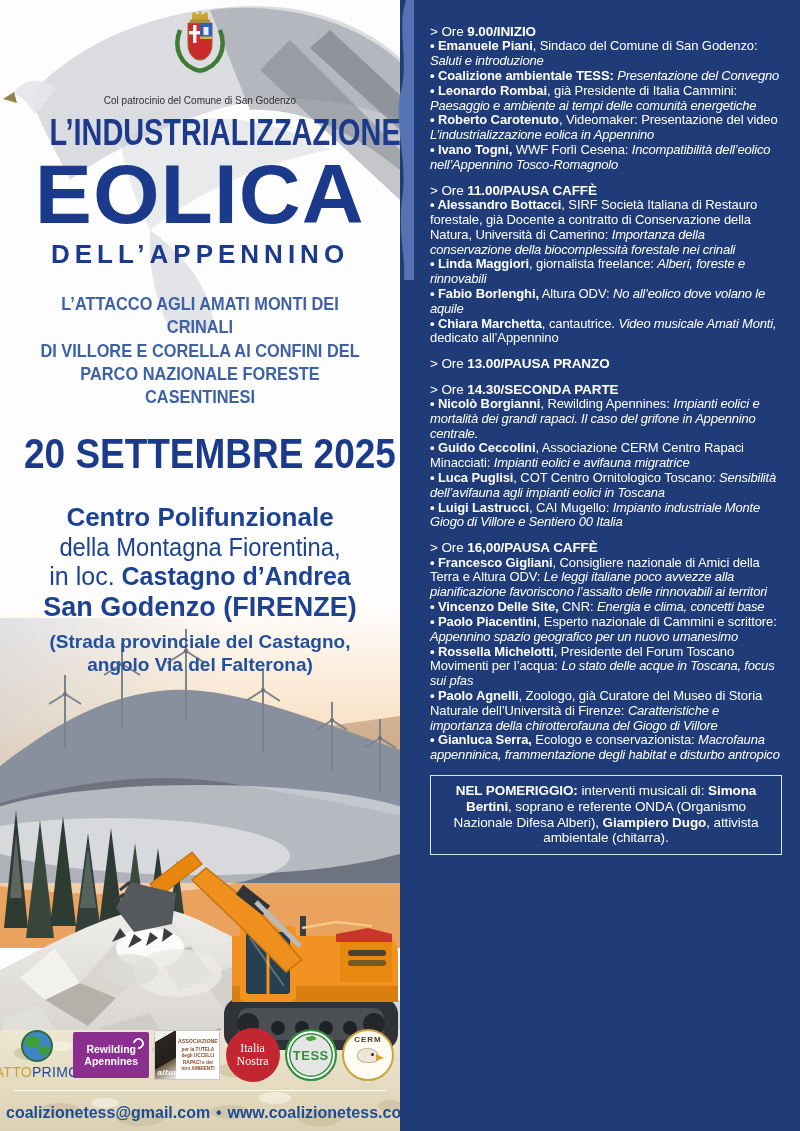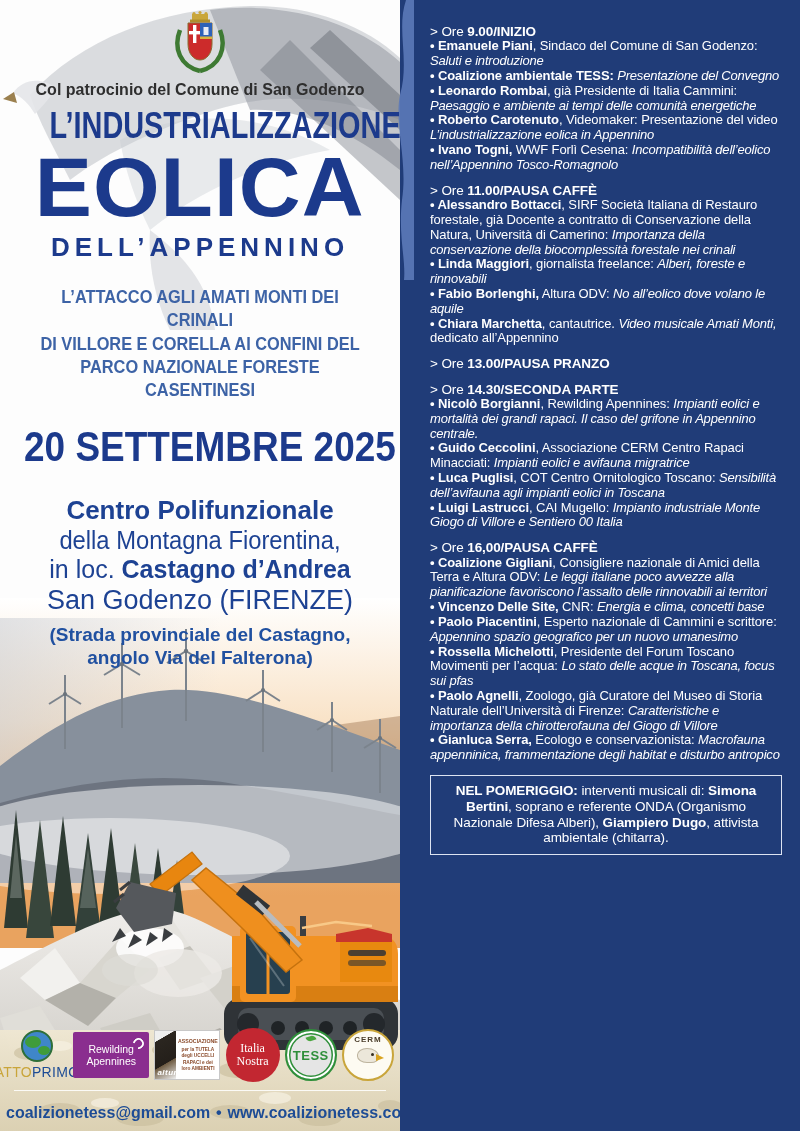--- a/index.html
+++ b/index.html
@@ -5,39 +5,39 @@
   * { margin:0; padding:0; box-sizing:border-box; }
   body { font-family:"Liberation Sans", sans-serif; background:#555; }
   .poster { width:800px; height:1131px; display:flex; overflow:hidden; background:#fff; position:relative; }
 
   
   .left { width:400px; height:1131px; position:relative; background:#fdfdfd; overflow:hidden; }
   .eagle { position:absolute; top:0; left:0; z-index:0; }
   .leftflow { position:relative; z-index:2; }
 
   .crest-wrap { padding-top:10px; text-align:center; }
-  .patronage { font-size:16px; color:#2e2e2e; margin-top:3px; font-weight:bold; }
+  .patronage { font-size:10px; color:#2e2e2e; margin-top:17px; font-weight:normal; }
 
   .title-block { text-align:center; margin-top:8px; color:#1c3a8c; }
   .t1 { font-size:37px; font-weight:bold; white-space:nowrap; display:inline-block; transform:scaleX(.78); transform-origin:center; letter-spacing:0px; line-height:1.0; }
   .t2 { font-size:84px; font-weight:bold; letter-spacing:1px; line-height:.98; margin-top:2px; display:inline-block; transform:scaleX(1.02); }
   .t3 { font-size:26px; font-weight:bold; letter-spacing:5px; margin-top:4px; }
   .title-block > div { display:block; }
   .title-block .t1, .title-block .t2 { display:inline-block; }
 
   .subtitle { text-align:center; margin-top:22px; color:#3d63a6; font-weight:bold; font-size:19px; line-height:1.22; white-space:pre-line; transform:scaleX(.86); transform-origin:center; }
   .date { text-align:center; margin-top:22px; color:#1c3a8c; font-weight:bold; font-size:42px; white-space:nowrap; transform:scaleX(.88); transform-origin:center; }
 
   .venue { text-align:center; margin-top:24px; color:#1d4293; line-height:1.18; }
   .venue .v1 { font-size:26px; font-weight:bold; }
   .venue .v2 { font-size:25px; font-weight:normal; transform:scaleX(.95); transform-origin:center; }
   .venue .v3 { font-size:25px; }
   .venue .vlight { font-weight:normal; }
   .venue .vbold { font-weight:bold; }
-  .venue .v4 { font-size:27px; font-weight:normal; }
+  .venue .v4 { font-size:27px; font-weight:bold; }
   .venue .v5, .venue .v6 { font-size:19px; font-weight:bold; color:#2050a0; line-height:1.25; }
   .venue .v5 { margin-top:6px; }
   .venue > div { display:block; }
   .venue .v2 { display:inline-block; }
 
   .photo { position:absolute; top:598px; left:0; z-index:1; }
 
   .logos { position:absolute; left:6px; right:6px; bottom:47px; z-index:3; display:flex; align-items:center; justify-content:space-between; height:58px; }
   .logo { display:flex; flex-direction:column; align-items:center; justify-content:center; }
 
@@ -45,21 +45,21 @@
   .lg-atto { width:62px; }
   .lg-atto .globe { width:32px; height:32px; border-radius:50%; background:#3f86c9; position:relative; overflow:hidden; border:2px solid #2e6f38; }
   .lg-atto .globe i { position:absolute; background:#3f9c3b; border-radius:50%; }
   .lg-atto .globe i.g1 { width:16px; height:12px; left:2px; top:4px; }
   .lg-atto .globe i.g2 { width:12px; height:9px; right:1px; bottom:5px; }
   .lg-atto .wordmark { font-size:14px; font-weight:normal; margin-top:2px; letter-spacing:.3px; }
   .lg-atto .wordmark .p1 { color:#c9a53a; }
   .lg-atto .wordmark .p2 { color:#1d4c95; }
 
   
-  .lg-rew { width:76px; height:46px; background:#8a2e8f; border-radius:2px; color:#fff; font-weight:normal; font-size:10.5px; line-height:1.15; text-align:center; position:relative; justify-content:center; }
+  .lg-rew { width:76px; height:46px; background:#8a2e8f; border-radius:2px; color:#fff; font-weight:bold; font-size:10.5px; line-height:1.15; text-align:center; position:relative; justify-content:center; }
   .lg-rew .swirl { position:absolute; right:5px; top:6px; width:11px; height:11px; border:2px solid #fff; border-radius:50%; border-left-color:transparent; transform:rotate(-40deg); }
 
   
   .lg-alt { width:66px; height:50px; background:#fff; border:1px solid #c8c8c8; flex-direction:row; position:relative; overflow:hidden; }
   .lg-alt .bird { width:30px; height:100%; background:linear-gradient(150deg,#efefef 18%, #2b2620 19%, #241f1a 64%, #6e5b42 65%, #efefef 100%); position:relative; }
   .lg-alt .bird b { position:absolute; bottom:2px; left:2px; color:#fff; font-size:8px; font-style:italic; font-weight:bold; letter-spacing:.5px; }
   .lg-alt .assoc { flex:1; padding:2px 1px; text-align:center; color:#8a4a2a; font-weight:bold; }
   .lg-alt .assoc div { font-size:5px; line-height:1.3; transform:scale(.95); }
   .lg-alt .assoc div:first-child { font-size:5.5px; }
 
@@ -392,21 +392,21 @@
           <div class="prog-entry"><span class="bullet">• </span><span class="s-b">Linda Maggiori</span><span class="s-r">, giornalista freelance: </span><span class="s-i">Alberi, foreste e rinnovabili</span></div>
           <div class="prog-entry"><span class="bullet">• </span><span class="s-b">Fabio Borlenghi,</span><span class="s-r"> Altura ODV: </span><span class="s-i">No all’eolico dove volano le aquile</span></div>
           <div class="prog-entry"><span class="bullet">• </span><span class="s-b">Chiara Marchetta</span><span class="s-r">, cantautrice. </span><span class="s-i">Video musicale Amati Monti,</span><span class="s-r"> dedicato all’Appennino</span></div>
           <div class="prog-header"><span class="s-r">&gt; Ore </span><span class="s-b">13.00/PAUSA PRANZO</span></div>
           <div class="prog-header"><span class="s-r">&gt; Ore </span><span class="s-b">14.30/SECONDA PARTE</span></div>
           <div class="prog-entry"><span class="bullet">• </span><span class="s-b">Nicolò Borgianni</span><span class="s-r">, Rewilding Apennines: </span><span class="s-i">Impianti eolici e mortalità dei grandi rapaci. Il caso del grifone in Appennino centrale.</span></div>
           <div class="prog-entry"><span class="bullet">• </span><span class="s-b">Guido Ceccolini</span><span class="s-r">, Associazione CERM Centro Rapaci Minacciati: </span><span class="s-i">Impianti eolici e avifauna migratrice</span></div>
           <div class="prog-entry"><span class="bullet">• </span><span class="s-b">Luca Puglisi</span><span class="s-r">, COT Centro Ornitologico Toscano: </span><span class="s-i">Sensibilità dell’avifauna agli impianti eolici in Toscana</span></div>
           <div class="prog-entry"><span class="bullet">• </span><span class="s-b">Luigi Lastrucci</span><span class="s-r">, CAI Mugello: </span><span class="s-i">Impianto industriale Monte Giogo di Villore e Sentiero 00 Italia</span></div>
           <div class="prog-header"><span class="s-r">&gt; Ore </span><span class="s-b">16,00/PAUSA CAFFÈ</span></div>
-          <div class="prog-entry"><span class="bullet">• </span><span class="s-b">Coalizione Gigliani</span><span class="s-r">, Consigliere nazionale di Amici della Terra e Altura ODV: </span><span class="s-i">Le leggi italiane poco avvezze alla pianificazione favoriscono l’assalto delle rinnovabili ai territori</span></div>
+          <div class="prog-entry"><span class="bullet">• </span><span class="s-b">Francesco Gigliani</span><span class="s-r">, Consigliere nazionale di Amici della Terra e Altura ODV: </span><span class="s-i">Le leggi italiane poco avvezze alla pianificazione favoriscono l’assalto delle rinnovabili ai territori</span></div>
           <div class="prog-entry"><span class="bullet">• </span><span class="s-b">Vincenzo Delle Site,</span><span class="s-r"> CNR: </span><span class="s-i">Energia e clima, concetti base</span></div>
           <div class="prog-entry"><span class="bullet">• </span><span class="s-b">Paolo Piacentini</span><span class="s-r">, Esperto nazionale di Cammini e scrittore: </span><span class="s-i">Appennino spazio geografico per un nuovo umanesimo</span></div>
           <div class="prog-entry"><span class="bullet">• </span><span class="s-b">Rossella Michelotti</span><span class="s-r">, Presidente del Forum Toscano Movimenti per l’acqua: </span><span class="s-i">Lo stato delle acque in Toscana, focus sui pfas</span></div>
           <div class="prog-entry"><span class="bullet">• </span><span class="s-b">Paolo Agnelli</span><span class="s-r">, Zoologo, già Curatore del Museo di Storia Naturale dell’Università di Firenze: </span><span class="s-i">Caratteristiche e importanza della chirotterofauna del Giogo di Villore</span></div>
           <div class="prog-entry"><span class="bullet">• </span><span class="s-b">Gianluca Serra,</span><span class="s-r"> Ecologo e conservazionista: </span><span class="s-i">Macrofauna appenninica, frammentazione degli habitat e disturbo antropico</span></div>
         </div>
       <div class="after-box prog" id="afternoon-box"><span class="s-b">NEL POMERIGGIO:</span><span class="s-r"> interventi musicali di: </span><span class="s-b">Simona Bertini</span><span class="s-r">, soprano e referente ONDA (Organismo Nazionale Difesa Alberi), </span><span class="s-b">Giampiero Dugo</span><span class="s-r">, attivista ambientale (chitarra).</span></div>
     </div>
   </div>
 </div>

